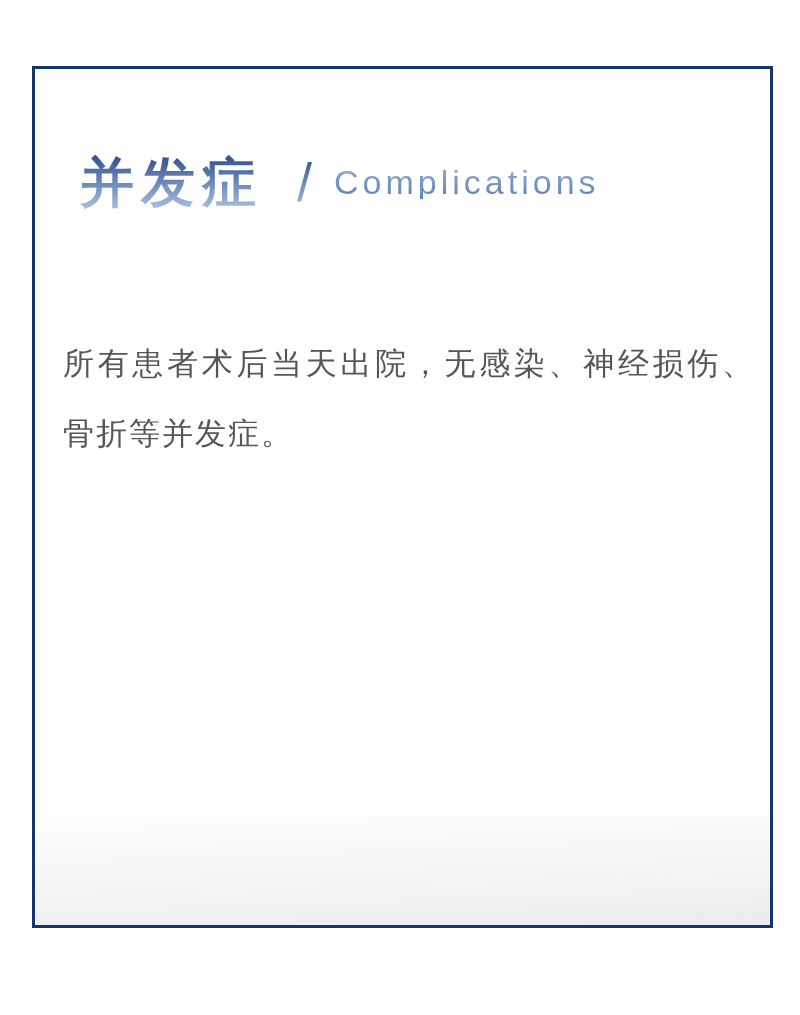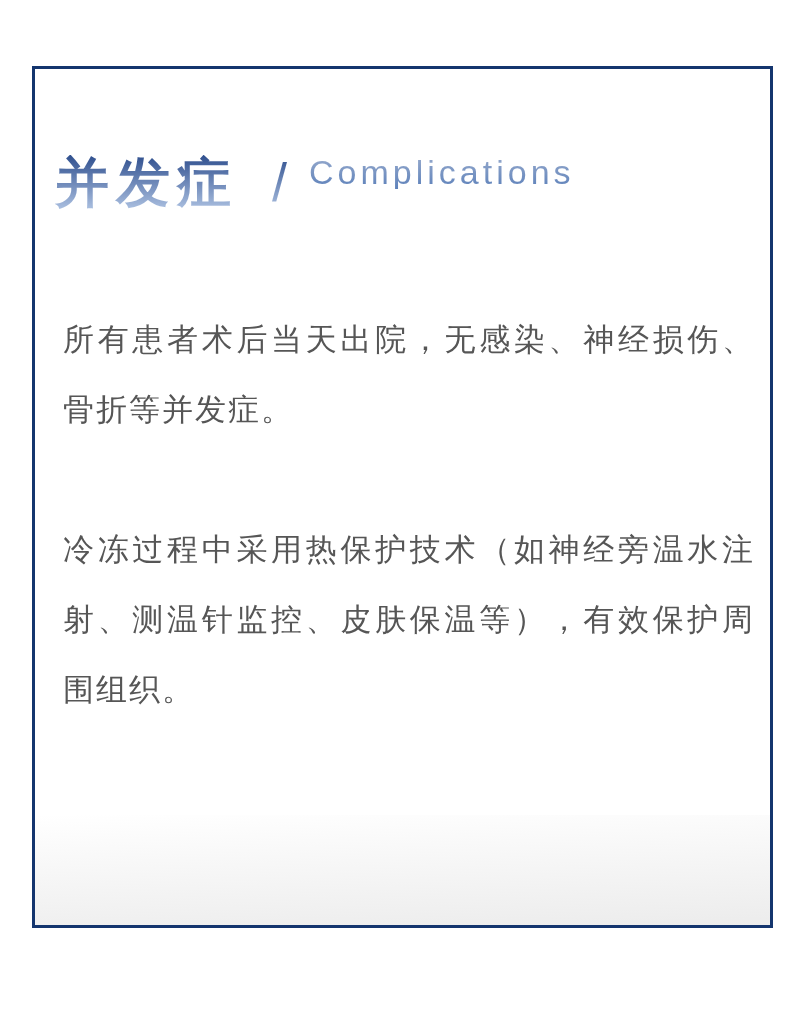--- a/index.html
+++ b/index.html
@@ -29,24 +29,24 @@
     position: absolute;
     left: 0;
     right: 0;
     bottom: 0;
     height: 110px;
     background: linear-gradient(178deg, rgba(236,236,236,0) 0%, var(--fade, #ececec) 100%);
     pointer-events: none;
   }
   .heading {
     position: absolute;
-    left: 20px;
+    left: 45px;
     top: 86px;
     display: flex;
-    align-items: flex-start;
+    align-items: center;
     white-space: nowrap;
   }
   .grad-text {
     background: linear-gradient(180deg, var(--titleTop, #2f4f8e) 0%, var(--titleBottom, #aabfe0) 100%);
     -webkit-background-clip: text;
     background-clip: text;
     -webkit-text-fill-color: transparent;
     color: transparent;
   }
   .title-zh {
@@ -69,21 +69,21 @@
     line-height: 1;
     background: linear-gradient(180deg, var(--enTop, #98abcd) 0%, var(--enBottom, #5d81ba) 100%);
     -webkit-background-clip: text;
     background-clip: text;
     -webkit-text-fill-color: transparent;
     color: transparent;
   }
   .body-text {
     position: absolute;
     left: 28px;
-    top: 236px;
+    top: 260px;
     width: 692px;
     color: var(--bodyText, #565656);
     font-size: 31px;
     line-height: 70px;
     letter-spacing: 2px;
     text-align: justify;
   }
   .body-text p {
     margin: 0 0 70px 0;
   }
@@ -98,18 +98,17 @@
   <div class="card">
 
     <div class="heading">
       <span class="title-zh grad-text">并发症</span>
       <span class="divider grad-text">/</span>
       <span class="title-en">Complications</span>
     </div>
 
     <div class="body-text">
       <p>所有患者术后当天出院，无感染、神经损伤、骨折等并发症。</p>
-      <p>冷冻过程中采用热保护技术（如神经旁温水注射、测温针监控、皮肤保温等），有效保护周围组织。</p>
     </div>
 
     <div class="bottom-fade"></div>
   </div>
 </div>
 
 </body></html>

